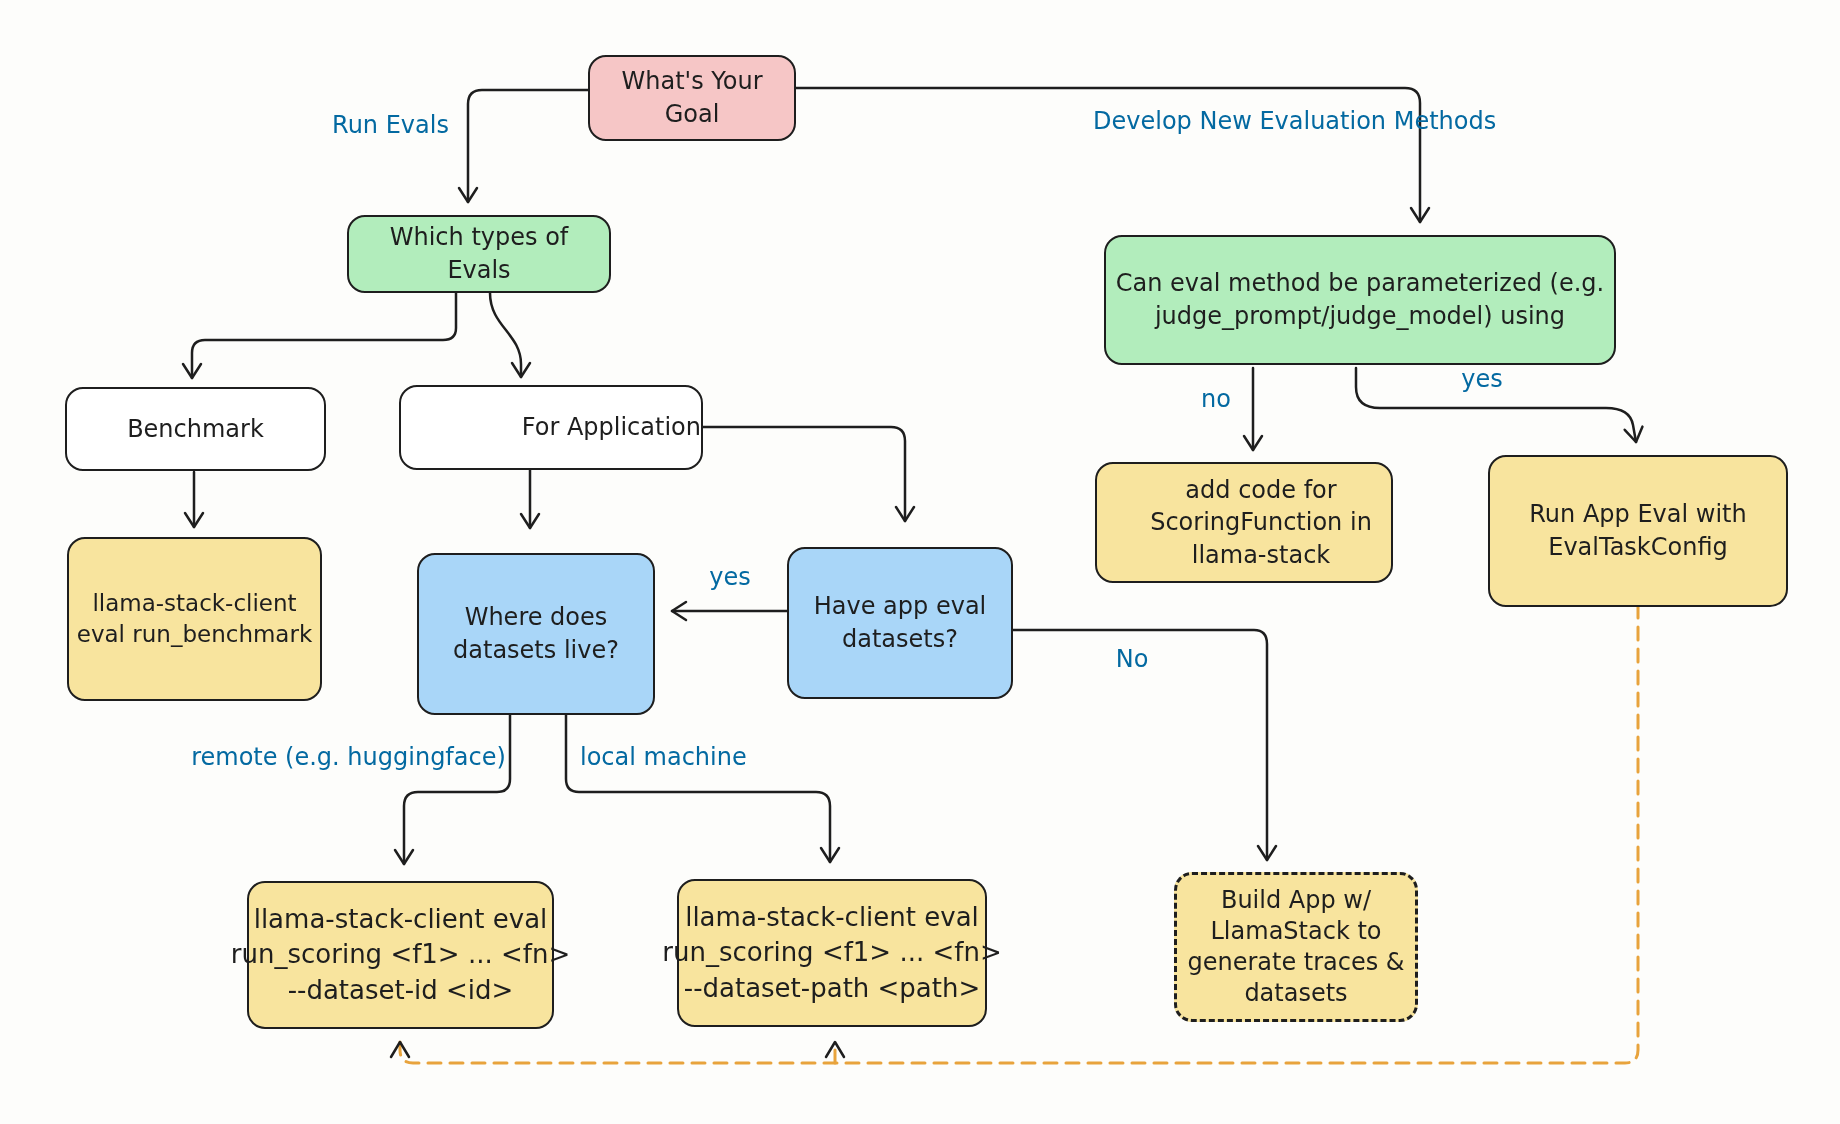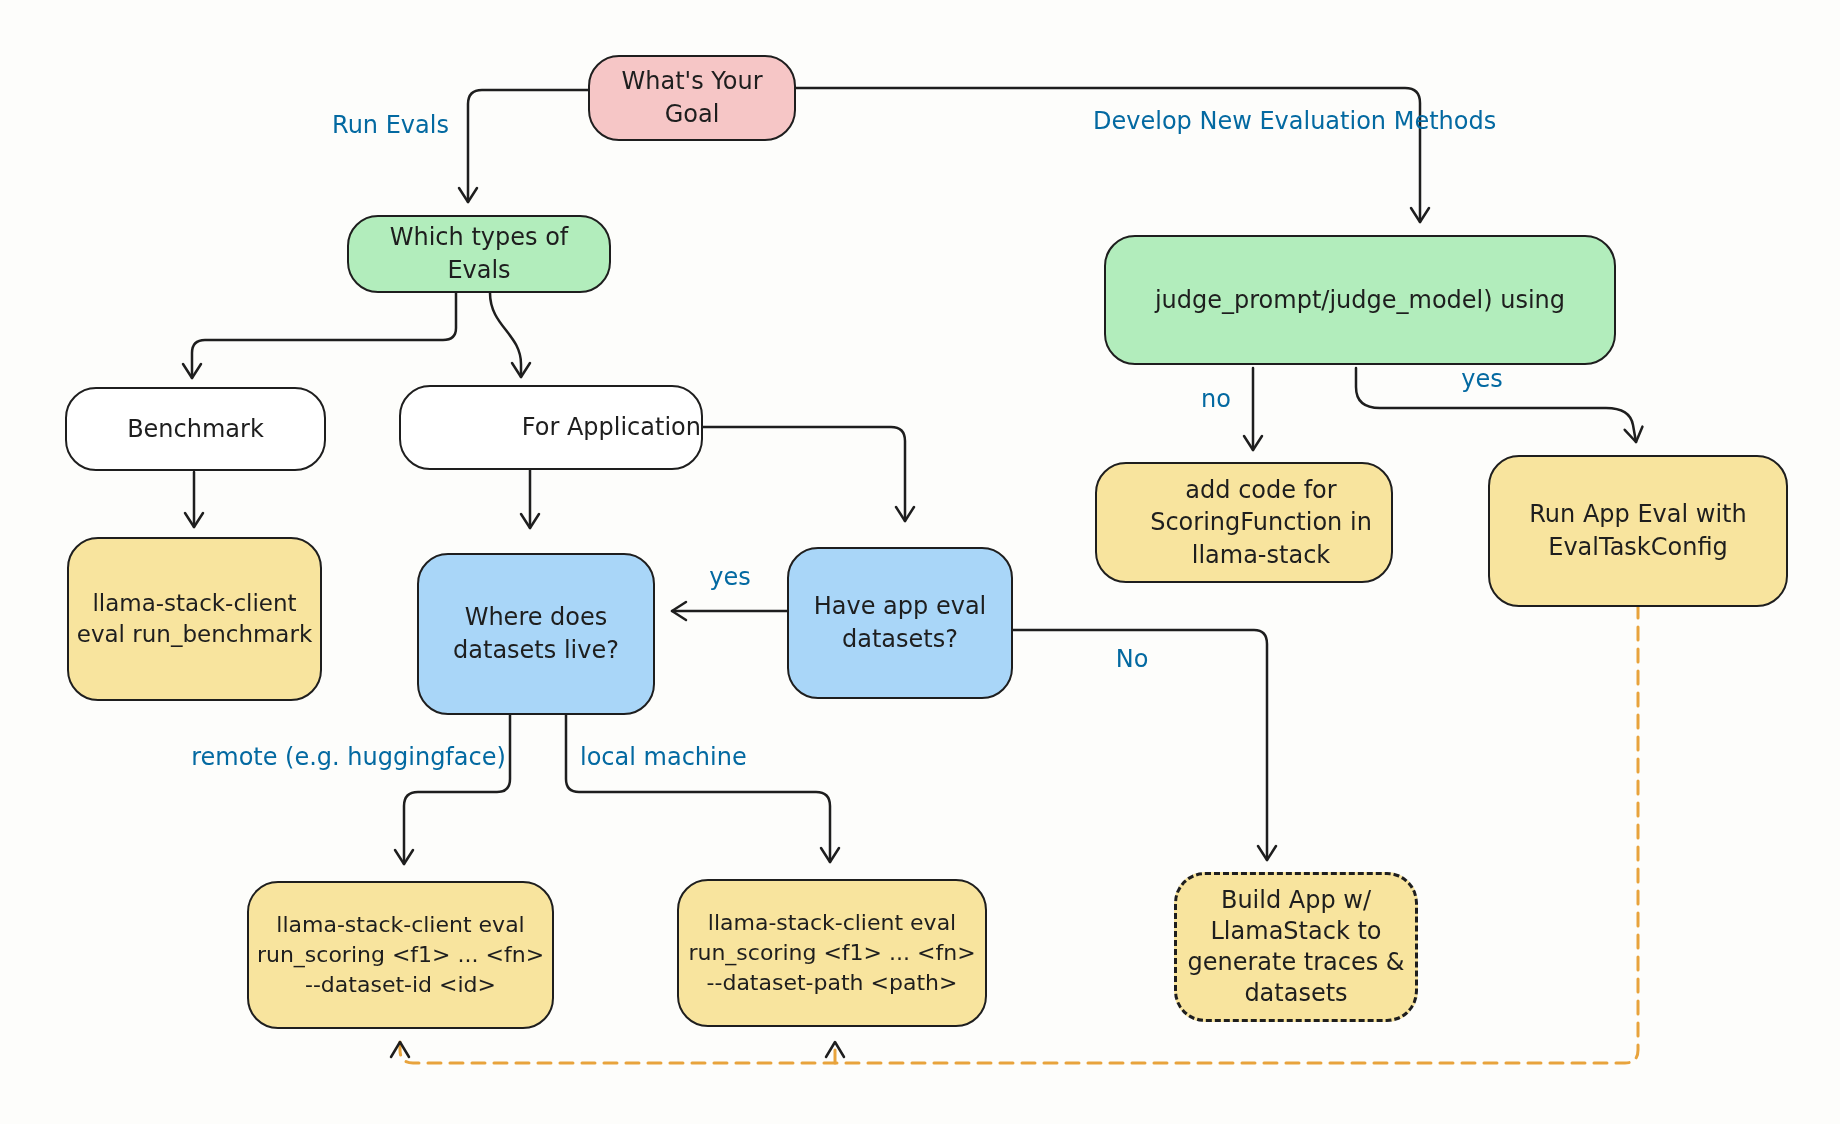--- a/index.html
+++ b/index.html
@@ -8,36 +8,36 @@
     width:1840px;height:1124px;
     background:#fdfdfb;
     font-family:"DejaVu Sans", sans-serif;
     color:#1e1e1e;
     overflow:hidden;
   }
   .node{
     position:absolute;
     box-sizing:border-box;
     border:2.5px solid #1e1e1e;
-    border-radius:31px;
+    border-radius:18px;
     display:flex;flex-direction:column;
     align-items:center;justify-content:center;
     text-align:center;
     font-size:24px;line-height:1.36;
     background:#ffffff;
     z-index:2;
   }
   .node .ln{display:block;white-space:nowrap;}
   .pink{background:#f6c6c6;}
   .green{background:#b2edbc;}
   .blue{background:#a9d6f8;margin-top:14px;}
   .yellow{background:#f8e49e;}
   .white{background:#ffffff;}
   .dashed{border-style:dashed;border-width:3px;}
-  .cmd{font-size:22px;}
+  .cmd{font-size:26px;}
   .elabel{
     position:absolute;
     font-size:24px;line-height:1.25;
     color:#0369a1;text-align:center;
     white-space:nowrap;z-index:3;
   }
   svg.wires{position:absolute;left:0;top:0;z-index:1;}
   svg.wires path{fill:none;stroke:#1e1e1e;stroke-width:2.5px;stroke-linecap:round;stroke-linejoin:round;}
   svg.wires path.orange{stroke:#e8a33c;stroke-width:3px;stroke-dasharray:13 9;}
 </style>
@@ -78,20 +78,21 @@
     <span class="ln">What's Your</span>
     <span class="ln">Goal</span>
   </div>
 
   <div class="node green" style="left:347px;top:215px;width:264px;height:78px;">
     <span class="ln">Which types of</span>
     <span class="ln">Evals</span>
   </div>
 
   <div class="node green" style="left:1104px;top:235px;width:512px;height:130px;">
+    <span class="ln">Can eval method be parameterized (e.g.</span>
     <span class="ln">judge_prompt/judge_model) using</span>
   </div>
 
   <div class="node white" style="left:65px;top:387px;width:261px;height:84px;">
     <span class="ln">Benchmark</span>
   </div>
 
   <div class="node white" style="left:399px;top:385px;width:304px;height:85px;align-items:flex-end;">
     <span class="ln">For Application</span>
   </div>

